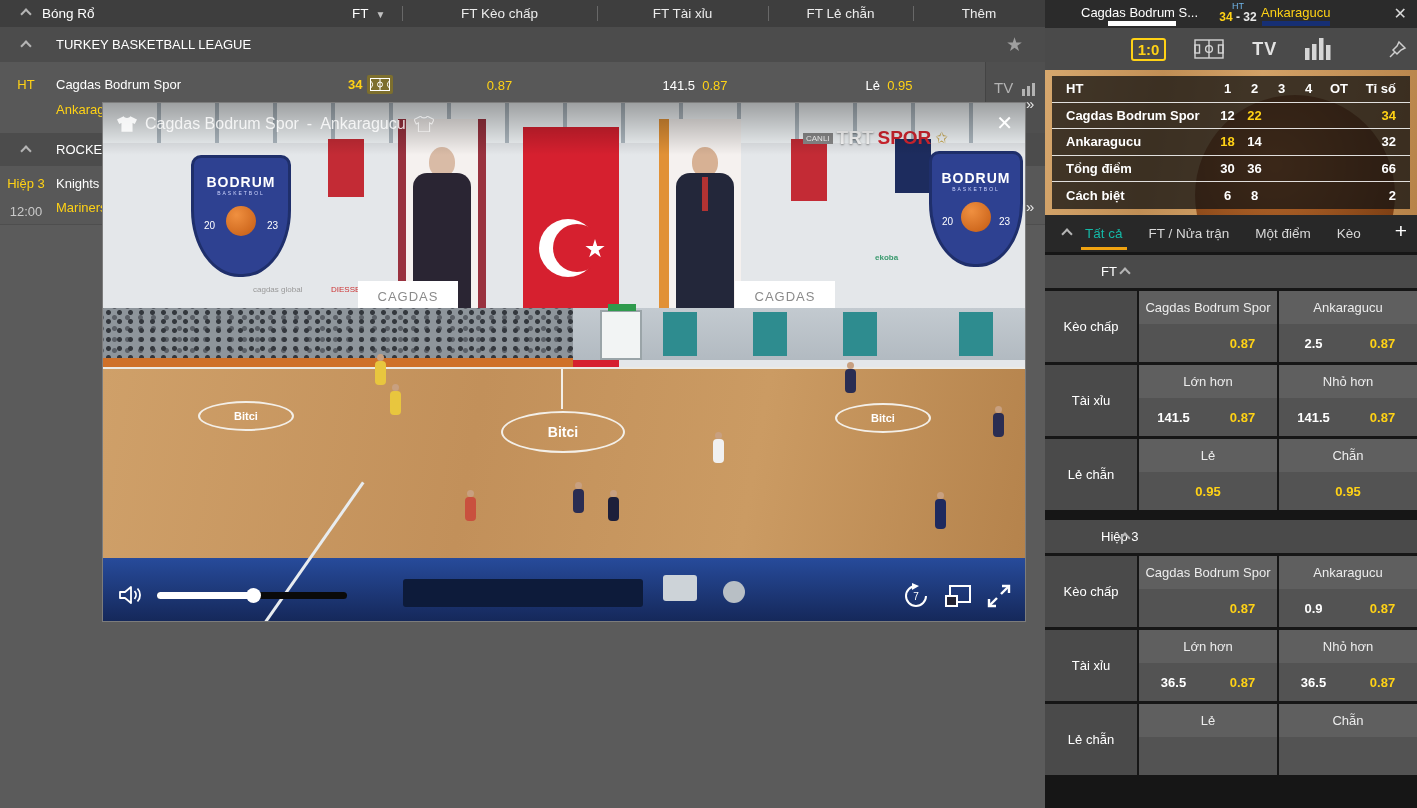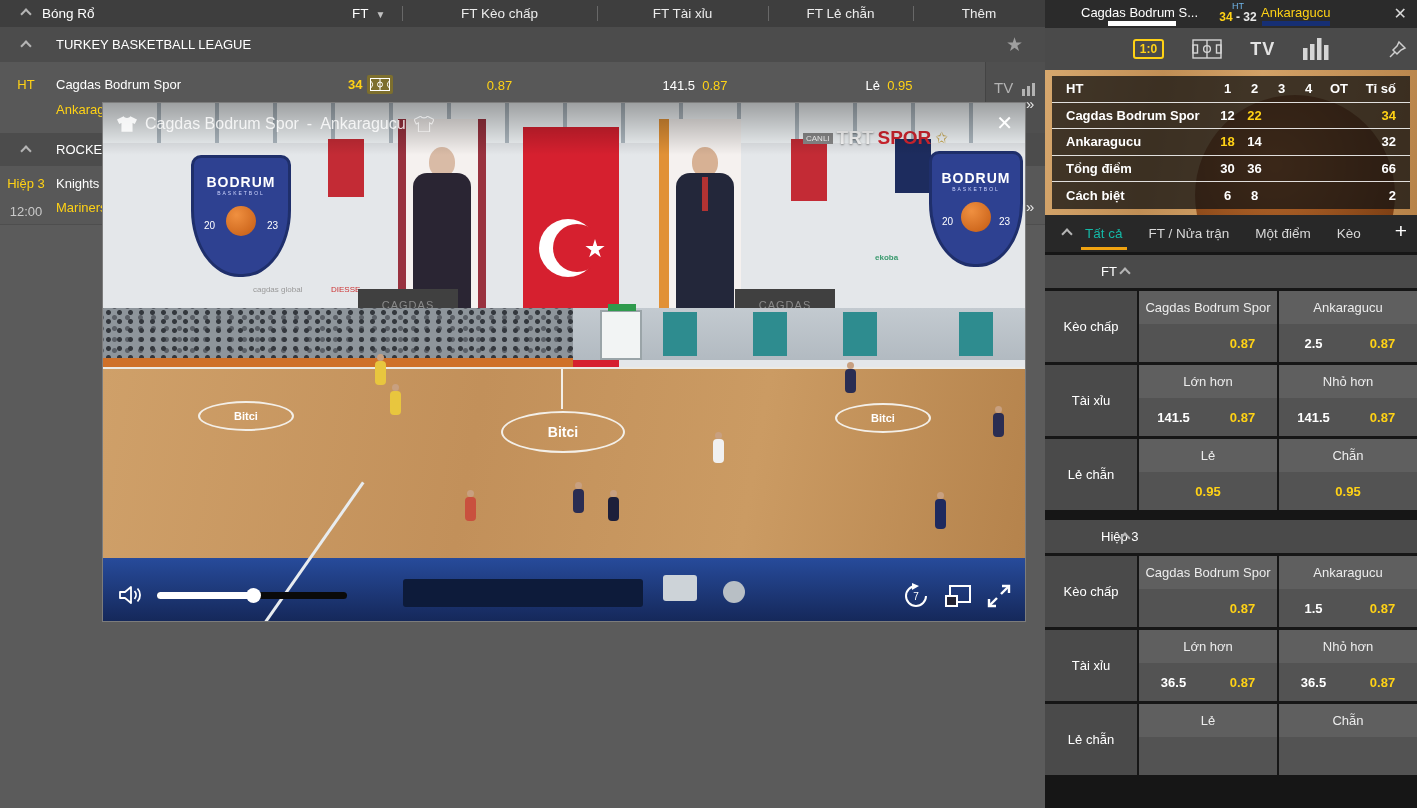--- a/index.html
+++ b/index.html
@@ -63,21 +63,21 @@
   .v-star{position:absolute;left:62px;top:112px;width:20px;height:20px;background:#fff;clip-path:polygon(50% 0,61% 35%,98% 35%,68% 57%,79% 91%,50% 70%,21% 91%,32% 57%,2% 35%,39% 35%);}
   .v-erd{left:556px;top:16px;width:82px;height:238px;border-left:10px solid #e19136;}
   .v-erd .v-suit{background:#23273a;}
   .v-erd .v-head-c{background:#d7b194;}
   .v-tie{position:absolute;left:50%;top:58px;width:6px;height:34px;margin-left:-3px;background:#b23333;}
   .v-trt{left:700px;top:24px;display:flex;align-items:center;gap:4px;font-weight:bold;font-size:19px;}
   .v-canli{font-size:8px;font-weight:normal;color:#fff;background:#8a8a8a;padding:1px 3px;}
   .v-trt .t1{color:#fff;text-shadow:0 1px 2px rgba(0,0,0,.4);}
   .v-trt .t2{color:#d6252f;}
   .v-trt .st{color:#c9a84e;font-size:15px;}
-  .v-spb{top:186px;height:32px;background:#404040;color:#8a8a8a;font-size:11px;text-align:center;line-height:32px;letter-spacing:1px;}
+  .v-spb{top:178px;height:32px;background:#ffffff;color:#8a8a8a;font-size:13px;text-align:center;line-height:32px;letter-spacing:1px;}
   .v-sptxt{top:182px;font-size:8px;color:#999;}
   .v-crowd{left:0;top:205px;width:470px;height:52px;background-color:#8e959b;background-image:radial-gradient(circle 2px,#33373d 0 2px,transparent 3px),radial-gradient(circle 2px,#5a5f66 0 2px,transparent 3px);background-size:11px 9px,13px 11px;background-position:0 0,5px 4px;}
   .v-wallr{left:470px;right:0;top:205px;height:52px;background:linear-gradient(#c3cad0,#b2bac1);}
   .v-teal{top:209px;width:34px;height:44px;background:#2e8c8f;}
   .v-door{left:497px;top:207px;width:42px;height:50px;background:#f2f4f4;border:2px solid #9aa4a8;}
   .v-exit{position:absolute;left:6px;top:-8px;width:28px;height:7px;background:#2f9a4d;}
   .v-orange{left:0;top:255px;width:470px;height:9px;background:#cf7129;}
   .v-court{left:0;top:264px;right:0;bottom:63px;background:linear-gradient(100deg,#cfa069 0%,#c2905a 40%,#cb9b63 70%,#b5834c 100%);border-top:2px solid #eceae4;}
   .v-ell{position:absolute;border:2px solid #f3efe8;border-radius:50%;color:#fff;display:flex;align-items:center;justify-content:center;font-weight:bold;}
   .v-cl{position:absolute;left:458px;top:0;width:2px;height:40px;background:#f3efe8;}
@@ -104,21 +104,21 @@
   .rp-t1{position:absolute;left:36px;top:5px;color:#fff;}
   .rp-t1 .bar{position:absolute;left:52%;transform:translateX(-50%);bottom:-6px;width:68px;height:5px;background:#fff;}
   .rp-sc{position:absolute;left:170px;top:1px;width:46px;text-align:center;line-height:11px;}
   .rp-sc .p{font-size:9px;color:#70b5e8;}
   .rp-sc .s{font-size:12px;font-weight:bold;color:#e8e8e8;}
   .rp-sc .s .y{color:#ffd215;}
   .rp-t2{position:absolute;left:216px;top:5px;color:#ffd215;}
   .rp-t2 .bar{position:absolute;left:50%;transform:translateX(-50%);bottom:-6px;width:68px;height:5px;background:#162f74;}
   .rp-x{position:absolute;right:10px;top:4px;color:#d8d8d8;font-size:16px;cursor:pointer;}
   .rp-tools{position:relative;height:42px;background:#4a4a4a;display:flex;align-items:center;justify-content:center;gap:28px;}
-  .badge10{color:#ffd215;border:2px solid #ffd215;border-radius:3px;font-size:12px;font-weight:bold;padding:1px 5px;}
+  .badge10{color:#ffd215;border:2px solid #ffd215;border-radius:3px;font-size:15px;font-weight:bold;padding:1px 5px;}
   .tvword{color:#e2e2e2;font-size:18px;font-weight:bold;letter-spacing:1px;}
   .rp-pin{position:absolute;right:10px;top:12px;}
   .sb{position:relative;height:145px;background:linear-gradient(100deg,#d7a86e 0%,#c08e55 30%,#d2a167 55%,#b78349 100%);overflow:hidden;}
   .sb-ball{position:absolute;left:150px;top:25px;width:200px;height:200px;border-radius:50%;background:radial-gradient(circle at 40% 35%,#b96a2d,#7c3e13 75%);}
   .sb-tbl{position:absolute;left:7px;right:7px;top:6px;bottom:6px;background:rgba(18,18,18,.76);color:#fff;font-size:13px;font-weight:bold;}
   .sb-row{display:flex;align-items:center;height:26.6px;border-bottom:1px solid rgba(255,255,255,.85);padding:0 10px 0 14px;}
   .sb-row:last-child{border-bottom:none;}
   .sb-name{flex:1;text-align:left;}
   .sb-c{width:27px;text-align:center;}
   .sb-ot{width:34px;text-align:center;}
@@ -527,21 +527,21 @@
 
         <div class="market">
           <div class="m-label">Kèo chấp</div>
           <div class="m-h">Cagdas Bodrum Spor</div>
           <div class="m-h">Ankaragucu</div>
           <div class="m-v">
               <span class="ln"></span>
               <span class="od">0.87</span>
             </div>
           <div class="m-v">
-              <span class="ln">1.5</span>
+              <span class="ln">0.9</span>
               <span class="od">0.87</span>
             </div>
         </div>
 
         <div class="market">
           <div class="m-label">Tài xỉu</div>
           <div class="m-h">Lớn hơn</div>
           <div class="m-h">Nhỏ hơn</div>
           <div class="m-v">
               <span class="ln">36.5</span>

